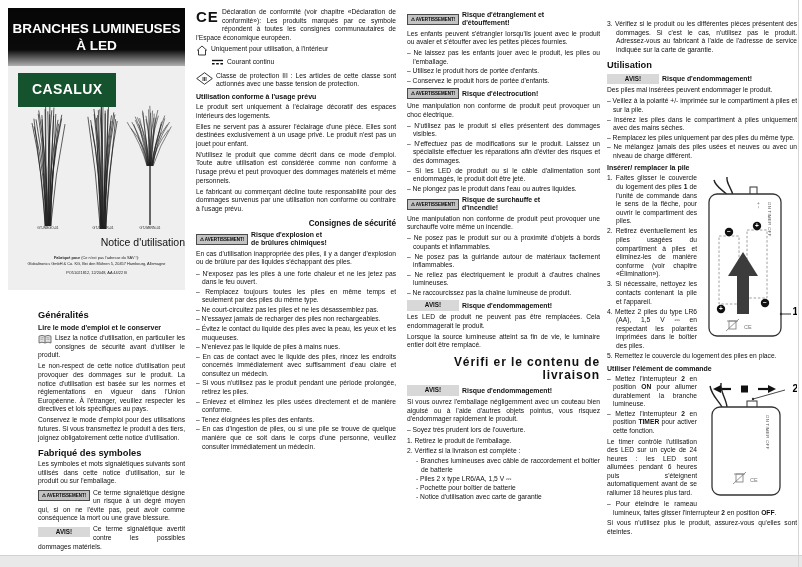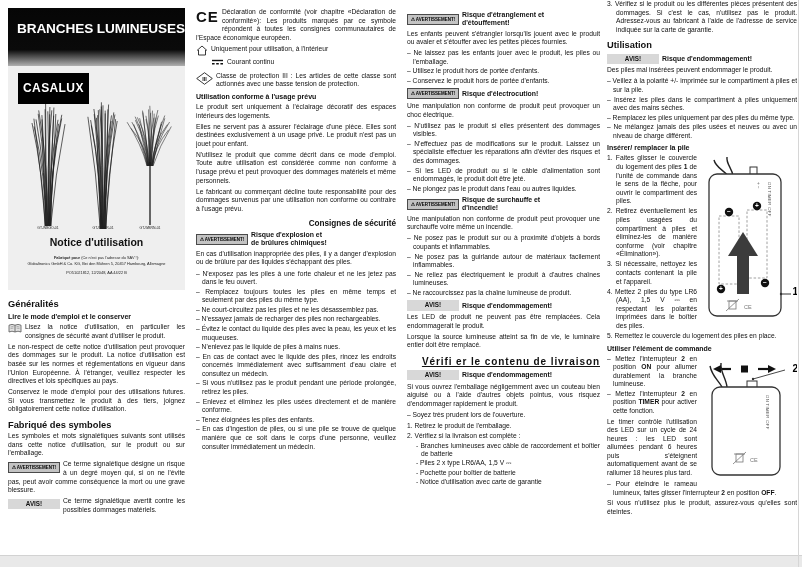--- a/index.html
+++ b/index.html
@@ -1,39 +1,39 @@
 <!DOCTYPE html>
 <html><head>
 <meta charset="utf-8">
 <style>
   html,body{margin:0;padding:0;width:802px;height:567px;background:#ffffff;overflow:hidden;}
   body{font-family:"Liberation Sans", sans-serif;color:#111;position:relative;}
   .colwrap{position:absolute;font-size:6.7px;line-height:1.28;text-align:justify;overflow:hidden;}
   #col1{left:8px;top:8px;width:177px;height:552px;}
   #col2{left:196px;top:8px;width:200px;height:548px;}
   #col3{left:407px;top:8px;width:193px;height:548px;}
-  #col4{left:607px;top:0;width:190px;height:548px;}
+  #col4{left:607px;top:20px;width:190px;height:548px;}
 
   
   #banner{height:58px;background:linear-gradient(180deg,#060606 0%,#0a0a0a 72%,#b0b0b0 100%);
-          color:#fff;font-weight:bold;font-size:13.6px;line-height:17px;text-align:right;
+          color:#fff;font-weight:bold;font-size:13.6px;line-height:17px;text-align:center;
           padding-top:12px;box-sizing:border-box;letter-spacing:-0.1px;}
   #cover-body{position:relative;height:224px;background:#efefef;}
-  #casalux{position:absolute;top:7px;left:10px;background:#000000;color:#fff;font-weight:bold;
-           font-size:12px;letter-spacing:0.4px;padding:8px 5px;}
+  #casalux{position:absolute;top:7px;left:10px;background:#14532d;color:#fff;font-weight:bold;
+           font-size:14px;letter-spacing:0.4px;padding:8px 14px;}
   #branches{position:absolute;left:0;top:0;}
   .caption{position:absolute;top:160px;transform:translateX(-50%);font-size:3.4px;color:#222;white-space:nowrap;}
-  #notice-title{position:absolute;top:170px;width:100%;text-align:center;font-weight:bold;font-size:10.5px;}
+  #notice-title{position:absolute;top:170px;width:100%;text-align:right;font-weight:normal;font-size:10.5px;}
   #madefor{position:absolute;top:189px;width:100%;text-align:center;font-size:3.9px;line-height:1.5;color:#222;}
   #codeline{margin-top:3px;}
-  #col1-blocks{padding-top:3px;}
+  #col1-blocks{padding-top:14px;margin-left:30px;}
 
   .h1{font-size:9.3px;font-weight:bold;margin:6px 0 2px;text-align:left;line-height:1.1;}
   .h2{font-size:8.2px;font-weight:bold;margin:6px 0 2px;text-align:right;line-height:1.1;}
-  .h2.spread{letter-spacing:0.9px;font-size:10px;text-decoration:underline;}
+  .h2.spread{letter-spacing:0.9px;font-size:12px;}
   .h3{font-size:7px;font-weight:bold;margin:4px 0 1px;text-align:left;}
   .p{margin:0 0 2.5px;}
   .li{padding-left:6px;text-indent:-6px;margin:0 0 1px;}
   .blist{margin:0 0 2px;}
   .li-num{padding-left:9px;text-indent:-9px;margin:0 0 1.5px;}
   .li-sub{padding-left:14px;text-indent:-5px;margin:0 0 0.5px;}
 
   .alert{display:flex;gap:3px;align-items:center;margin:3px 0 2.5px;text-align:left;}
   .badge{flex:0 0 auto;width:52px;text-align:center;box-sizing:border-box;}
   .badge.warn{background:#c3c3c3;border:1px solid #4a4a4a;color:#000;font-weight:bold;
@@ -56,20 +56,21 @@
   #footer-bar{position:absolute;left:0;right:0;bottom:0;height:11px;background:#e9e9e9;border-top:1px solid #d2d2d2;}
   #right-edge{position:absolute;top:0;bottom:0;right:3px;width:1px;background:#d6d6d6;}
   b{font-weight:bold;}
 </style>
 </head>
 <body>
 
 <div id="col1" class="colwrap">
   <div id="banner">
     <div>BRANCHES LUMINEUSES</div>
+    <div>À LED</div>
   </div>
   <div id="cover-body">
     <svg id="branches" width="177" height="224" viewBox="0 0 177 224">
         <path d="M37.0,160 Q35.2,108.5 24.0,57.0 M37.3,160 Q37.9,110.2 26.1,60.4 M37.6,160 Q33.1,106.3 25.9,52.7 M37.9,160 Q38.3,103.9 30.2,47.8 M38.1,160 Q37.7,106.7 28.0,53.4 M38.4,160 Q34.9,106.7 34.0,53.4 M38.7,160 Q40.8,102.2 30.7,44.4 M39.0,160 Q37.3,101.6 37.1,43.2 M39.3,160 Q37.6,104.6 33.9,49.1 M39.6,160 Q42.2,102.6 39.8,45.3 M39.9,160 Q37.2,98.5 37.6,37.0 M40.1,160 Q40.7,100.5 41.9,41.0 M40.4,160 Q42.6,104.1 41.7,48.3 M40.7,160 Q38.1,102.1 43.8,44.3 M41.0,160 Q43.7,100.7 45.9,41.5 M41.3,160 Q42.2,104.8 45.7,49.7 M41.6,160 Q40.2,106.9 50.0,53.8 M41.9,160 Q45.9,104.0 47.8,48.0 M42.1,160 Q41.8,104.4 53.8,48.8 M42.4,160 Q43.1,108.9 50.5,57.8 M42.7,160 Q47.0,109.1 57.0,58.1 M43.0,160 Q42.0,106.2 53.7,52.5 " fill="none" stroke="#1b1b1b" stroke-width="0.7"></path>
         <path d="M92.0,163 Q93.5,111.3 83.3,59.5 M92.3,163 Q88.5,106.9 79.9,50.8 M92.6,163 Q92.5,105.5 86.2,48.1 M92.9,163 Q93.5,108.5 82.6,54.1 M93.1,163 Q89.5,107.4 88.5,51.8 M93.4,163 Q95.2,103.0 85.9,43.0 M93.7,163 Q92.9,103.5 90.3,44.1 M94.0,163 Q91.6,106.1 89.6,49.2 M94.3,163 Q97.0,103.2 91.8,43.3 M94.6,163 Q92.4,99.6 93.4,36.3 M94.9,163 Q94.4,101.8 93.3,40.5 M95.1,163 Q97.7,103.8 97.2,44.6 M95.4,163 Q92.7,101.1 95.0,39.3 M95.7,163 Q97.4,100.8 100.6,38.5 M96.0,163 Q97.4,105.2 97.2,47.4 M96.3,163 Q94.0,106.2 103.5,49.4 M96.6,163 Q99.9,103.2 99.9,43.4 M96.9,163 Q96.8,104.7 105.8,46.4 M97.1,163 Q96.4,109.0 103.2,55.1 M97.4,163 Q101.4,108.1 107.6,53.2 M97.7,163 Q96.5,105.8 106.9,48.5 M98.0,163 Q99.3,109.0 109.2,55.0 " fill="none" stroke="#1b1b1b" stroke-width="0.7"></path>
         <path d="M142,159 L142,96" stroke="#1b1b1b" stroke-width="1.3" fill="none"></path>
         <path d="M139.0,100 Q133.4,78.1 119.1,56.2 M139.2,100 Q136.2,78.1 123.9,56.1 M139.4,100 Q138.8,81.1 123.0,62.3 M139.6,100 Q134.0,79.1 125.7,58.3 M139.8,100 Q139.2,75.3 127.1,50.7 M140.0,100 Q138.5,77.1 127.4,54.2 M140.2,100 Q135.7,79.2 131.1,58.4 M140.4,100 Q141.6,75.7 129.3,51.3 M140.7,100 Q138.0,73.2 134.8,46.4 M140.9,100 Q138.4,76.1 131.6,52.2 M141.1,100 Q142.9,76.6 138.0,53.1 M141.3,100 Q137.9,72.3 134.5,44.6 M141.5,100 Q141.5,71.7 140.6,43.4 M141.7,100 Q143.2,74.9 137.9,49.8 M141.9,100 Q138.8,73.4 142.7,46.8 M142.1,100 Q144.4,69.9 141.8,39.8 M142.3,100 Q142.8,72.3 144.5,44.6 M142.5,100 Q140.8,75.9 145.9,51.7 M142.7,100 Q146.5,73.8 146.2,47.6 M142.9,100 Q142.3,72.0 149.9,44.0 M143.1,100 Q143.6,75.8 148.1,51.6 M143.3,100 Q147.5,77.9 153.6,55.7 M143.6,100 Q142.5,74.8 150.4,49.6 M143.8,100 Q146.7,74.8 156.8,49.5 M144.0,100 Q147.5,79.1 153.3,58.1 M144.2,100 Q143.6,79.3 159.4,58.5 M144.4,100 Q149.5,76.1 156.8,52.3 M144.6,100 Q147.1,78.0 161.6,56.0 M144.8,100 Q145.9,81.9 160.6,63.8 M145.0,100 Q151.3,80.3 163.3,60.5 " fill="none" stroke="#1b1b1b" stroke-width="0.55"></path>
       </svg>
     <div id="casalux">CASALUX</div>
     <div class="caption" style="left:22.6%">GT-WBGO-01</div>

